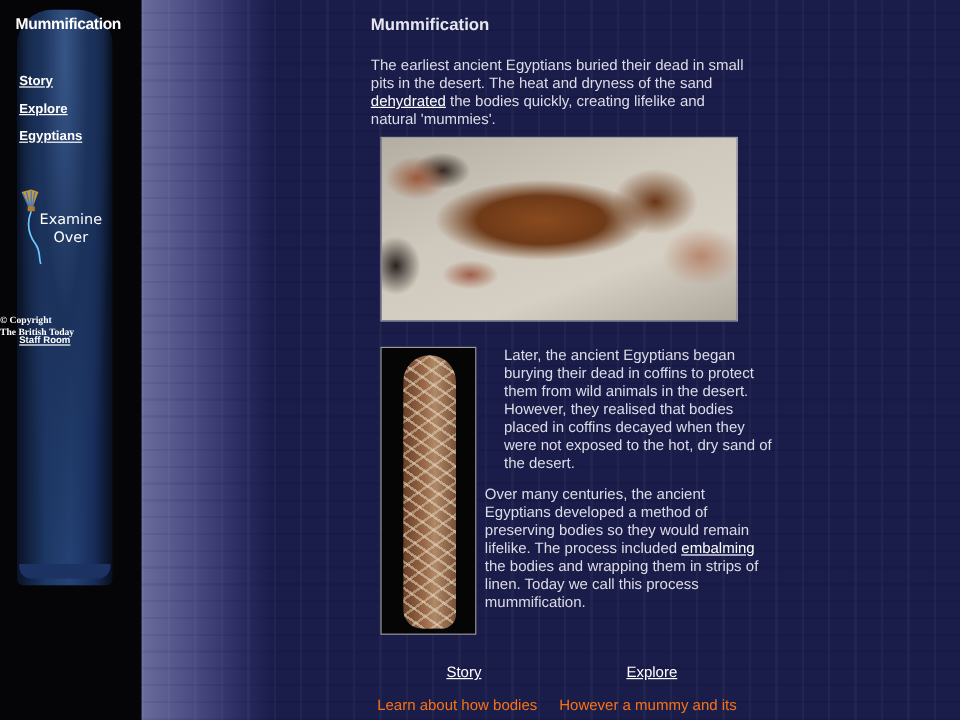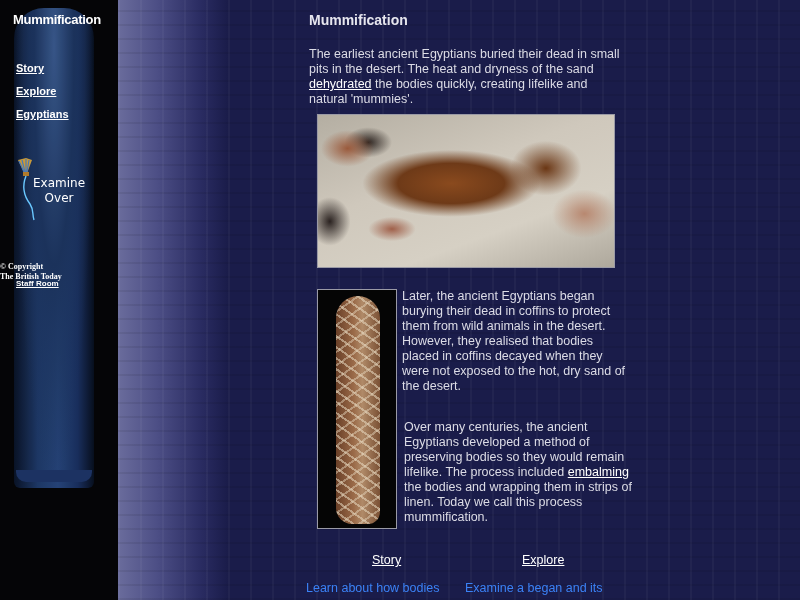--- a/index.html
+++ b/index.html
@@ -90,29 +90,29 @@
       border:1px solid #9a9aa6; background:#050505;
     }
     #photo2-mummy {
       position:absolute; left:18px; top:6px; width:44px; height:228px;
       border-radius:22px 22px 12px 16px;
       background:
         repeating-linear-gradient(35deg, rgba(230,215,190,0.55) 0 2px, transparent 2px 9px),
         repeating-linear-gradient(-35deg, rgba(230,215,190,0.45) 0 2px, transparent 2px 11px),
         linear-gradient(90deg, #6a4028 0%, #9a6a48 40%, #b08a68 60%, #7a5034 100%);
     }
-    #para2 { position:absolute; left:93px; top:289px; width:230px; }
-    #para3 { position:absolute; left:95px; top:420px; width:230px; }
+    #para2 { position:absolute; left:111px; top:289px; width:230px; }
+    #para3 { position:absolute; left:95px; top:405px; width:230px; }
     .bottom-link {
       position:absolute; top:553px; font-size:12.5px; color:#fff;
       text-decoration:underline; cursor:pointer; text-align:center;
     }
     .bottom-desc {
-      position:absolute; top:581px; font-size:12.5px; color:#3b82f6;
-      text-align:left; width:150px;
+      position:absolute; top:581px; font-size:12.5px; color:#f97316;
+      text-align:center; width:150px;
     }
   </style>
 </head>
 <body>
 
 <div id="sidebar">
   <div id="statue"></div>
   <div id="statue-base"></div>
   <div id="side-title">Mummification</div>
   <a class="side-link" style="top:62px">Story</a>
@@ -150,14 +150,14 @@
     <div id="photo2-mummy"></div>
   </div>
 
   <div id="para2" class="para">Later, the ancient Egyptians began burying their dead in coffins to protect them from wild animals in the desert. However, they realised that bodies placed in coffins decayed when they were not exposed to the hot, dry sand of the desert.</div>
 
   <div id="para3" class="para"><span>Over many centuries, the ancient Egyptians developed a method of preserving bodies so they would remain lifelike. The process included </span><a class="link">embalming</a><span> the bodies and wrapping them in strips of linen. Today we call this process mummification.</span></div>
 
   <a class="bottom-link" style="left:63px">Story</a>
   <a class="bottom-link" style="left:213px">Explore</a>
   <div class="bottom-desc" style="left:-3px">Learn about how bodies</div>
-  <div class="bottom-desc" style="left:156px">Examine a began and its</div>
+  <div class="bottom-desc" style="left:156px">However a mummy and its</div>
 </div>
 
 </body></html>

